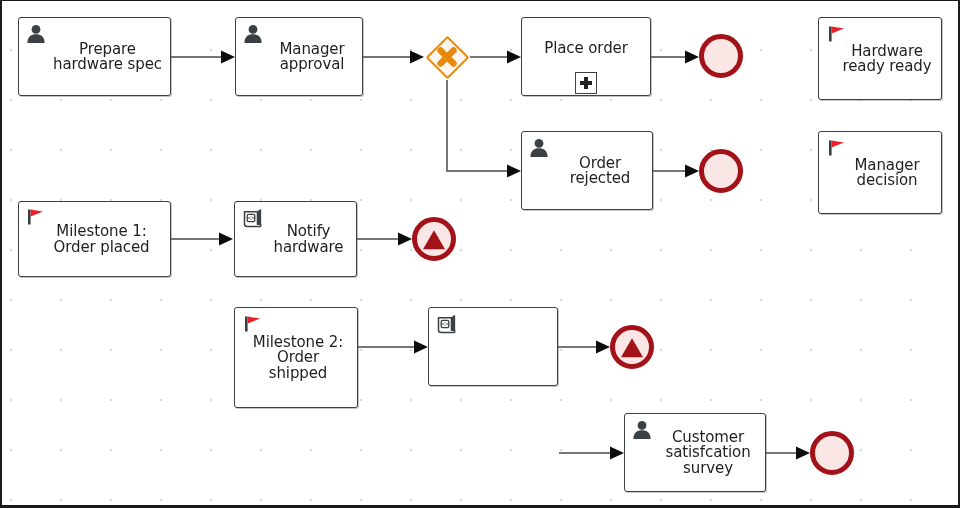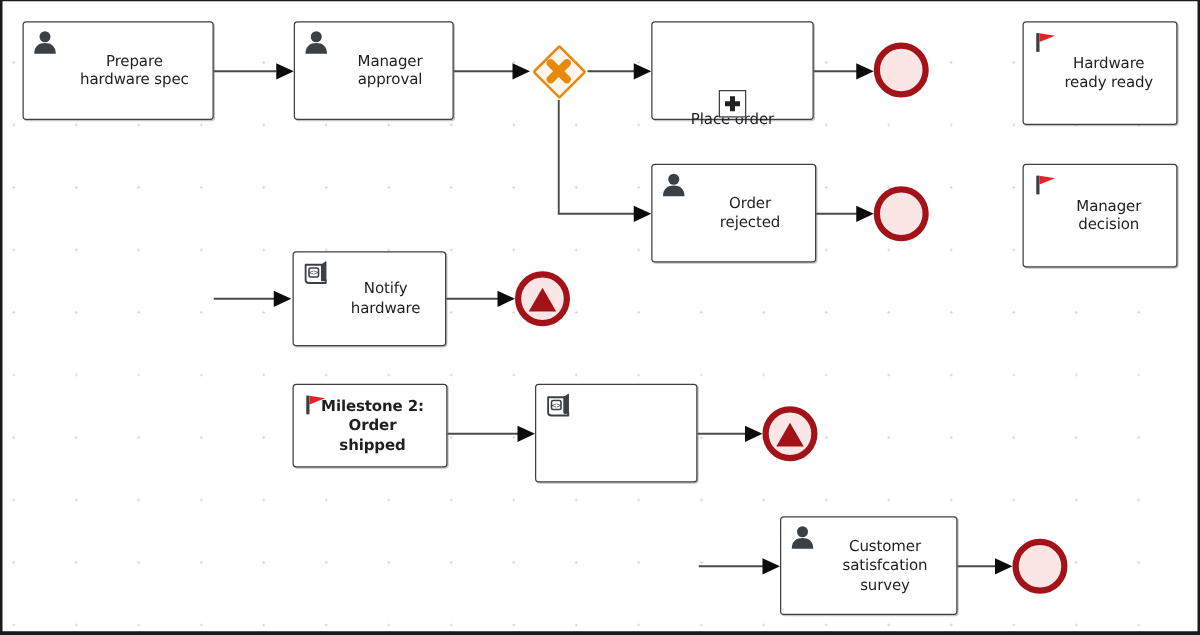--- a/index.html
+++ b/index.html
@@ -35,21 +35,21 @@
     border-radius: 3px;
     box-shadow: 1px 1px 0 rgba(90,90,90,0.35);
   }
   .node-label {
     position: absolute;
     left: 0; right: 0;
     top: 50%;
     transform: translateY(-50%);
     text-align: center;
     color: #1f1f1f;
-    font-size: 12px;
+    font-size: 15px;
     line-height: 15.5px;
     letter-spacing: -0.1px;
     white-space: pre-line;
     padding: 0 4px;
     box-sizing: border-box;
   }
   
   .task .node-label {
     padding-left: 30px;
   }
@@ -244,21 +244,21 @@
     <span class="diamond"></span>
     <svg class="xmark" viewBox="0 0 44 44" width="44" height="44">
       <g stroke="#e8890c" stroke-width="6.4" stroke-linecap="round">
         <line x1="15.5" y1="15.5" x2="28.5" y2="28.5"></line>
         <line x1="28.5" y1="15.5" x2="15.5" y2="28.5"></line>
       </g>
     </svg>
   </div>
 
   <div class="node" style="left:519px; top:16px; width:130px; height:79px;">
-    <span class="node-label" style="top:40%;margin-top:47px;">Place order</span>
+    <span class="node-label" style="top:40%;">Place order</span>
     <span class="plus-marker"></span>
   </div>
 
   <div class="event" style="left:697px; top:33px;"></div>
 
   <div class="node milestone" style="left:816px; top:16px; width:124px; height:83px;">
     <span class="icon" style="left:8px; top:7px;">
       <svg viewBox="0 0 20 20" width="20" height="20">
         <rect x="2" y="1.5" width="2.6" height="15" fill="#3b4045"></rect>
         <path d="M 4.6 1.5 L 17 3.6 L 4.6 8.6 Z" fill="#e8202a"></path>
@@ -285,40 +285,50 @@
     <span class="icon" style="left:8px; top:7px;">
       <svg viewBox="0 0 20 20" width="20" height="20">
         <rect x="2" y="1.5" width="2.6" height="15" fill="#3b4045"></rect>
         <path d="M 4.6 1.5 L 17 3.6 L 4.6 8.6 Z" fill="#e8202a"></path>
       </svg>
     </span>
     <span class="node-label">Manager
 decision</span>
   </div>
 
+  <div class="node milestone" style="left:16px; top:200px; width:153px; height:76px;">
+    <span class="icon" style="left:7px; top:6px;">
+      <svg viewBox="0 0 20 20" width="20" height="20">
+        <rect x="2" y="1.5" width="2.6" height="15" fill="#3b4045"></rect>
+        <path d="M 4.6 1.5 L 17 3.6 L 4.6 8.6 Z" fill="#e8202a"></path>
+      </svg>
+    </span>
+    <span class="node-label">Milestone 1:
+Order placed</span>
+  </div>
 
   <div class="node task" style="left:232px; top:200px; width:123px; height:76px;">
     <span class="icon" style="left:6px; top:5px;">
       <svg viewBox="0 0 24 24" width="24" height="24">
         <path d="M 3.5 4.8 L 16.5 4.8 L 16.5 17.2 L 19.6 17.2 L 19.6 19.4 L 6.2 19.4
                  C 4.7 19.4 3.5 18.4 3.5 17.2 Z" fill="#ffffff" stroke="#3b4045" stroke-width="1.5" stroke-linejoin="round"></path>
         <path d="M 16.5 4.8 L 19.6 2.6 L 19.6 17.2 L 16.5 17.2 Z" fill="#3b4045" stroke="#3b4045" stroke-width="1.1" stroke-linejoin="round"></path>
         <rect x="6.2" y="7.4" width="7.6" height="7.2" rx="1.3" fill="#ffffff" stroke="#3b4045" stroke-width="1.3"></rect>
         <text x="10" y="13.3" font-size="6.4" fill="#3b4045" font-family="DejaVu Sans Mono, monospace" text-anchor="middle">&lt;&gt;</text>
       </svg>
     </span>
     <span class="node-label">Notify
 hardware</span>
   </div>
 
   <div class="event" style="left:410px; top:216px;">
     <span class="tri"></span>
   </div>
 
-  <div class="node milestone" style="left:232px; top:306px; width:124px; height:67px;font-weight:bold;">
+  <div class="node milestone" style="left:232px; top:306px; width:124px; height:101px;">
     <span class="icon" style="left:8px; top:7px;">
       <svg viewBox="0 0 20 20" width="20" height="20">
         <rect x="2" y="1.5" width="2.6" height="15" fill="#3b4045"></rect>
         <path d="M 4.6 1.5 L 17 3.6 L 4.6 8.6 Z" fill="#e8202a"></path>
       </svg>
     </span>
     <span class="node-label" style="padding-left:8px;">Milestone 2:
 Order
 shipped</span>
   </div>

